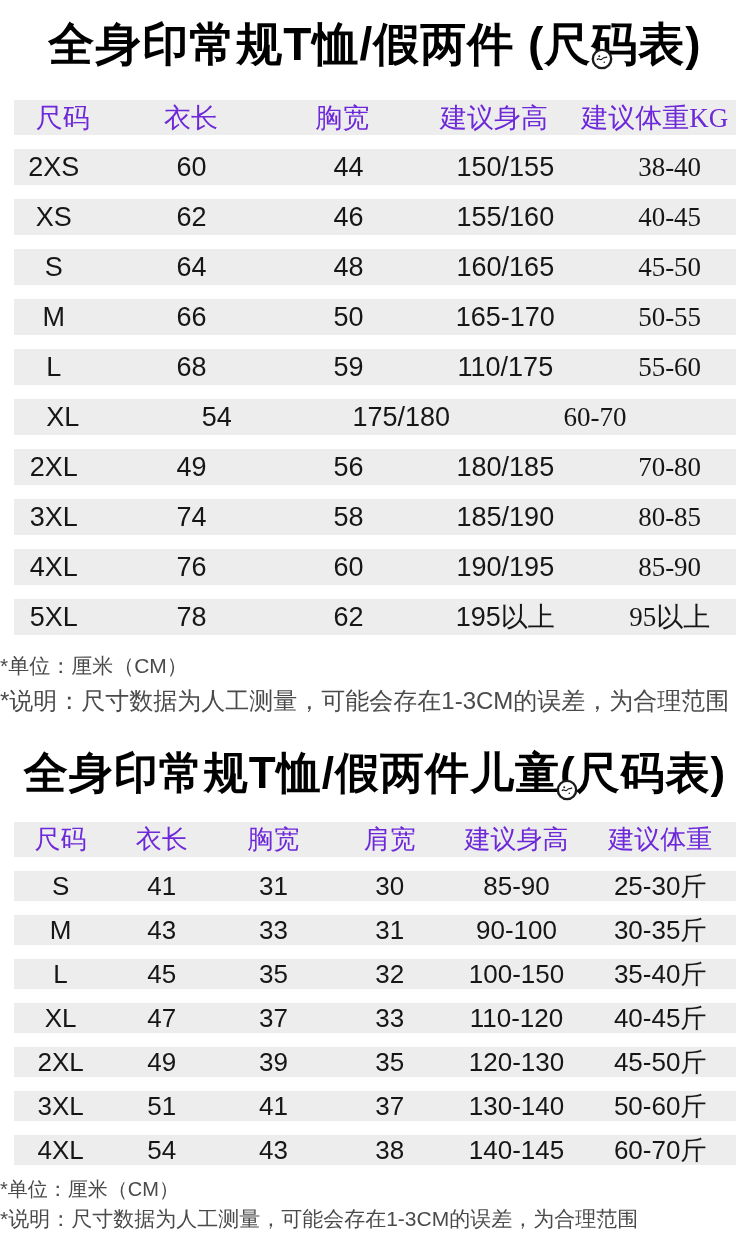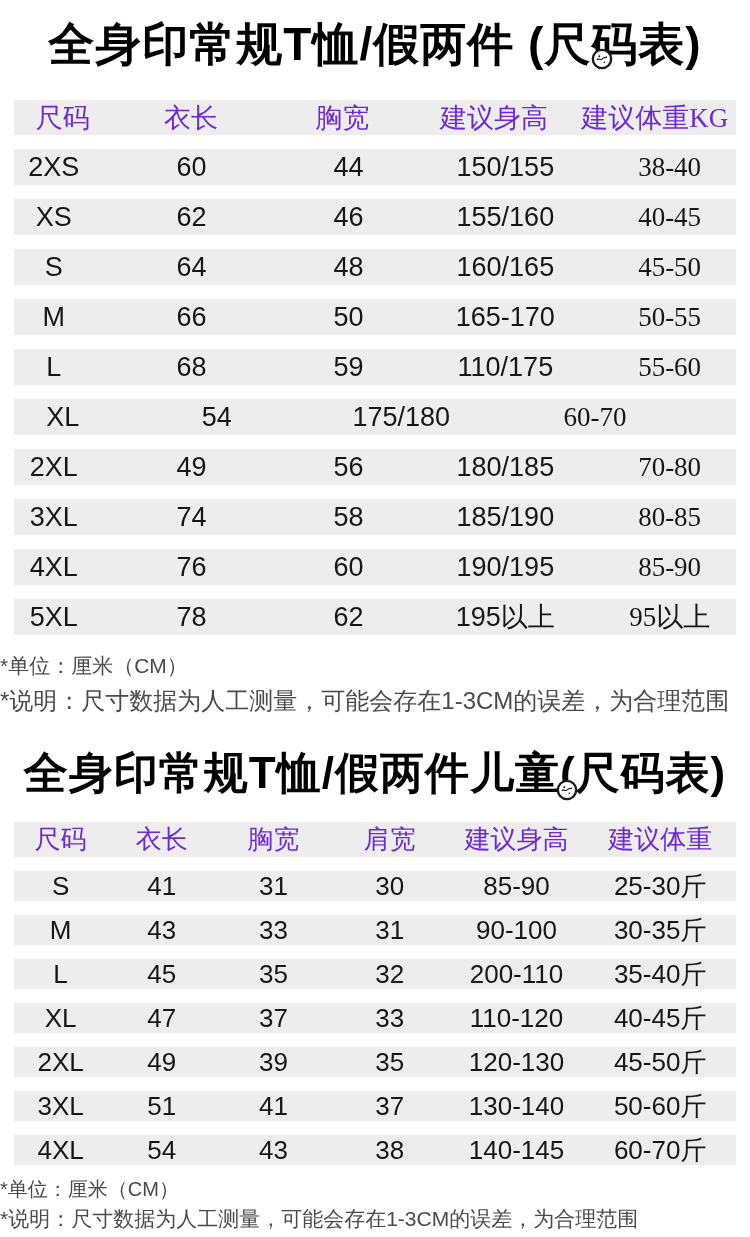--- a/index.html
+++ b/index.html
@@ -222,21 +222,21 @@
           <div class="cell c2">33</div>
           <div class="cell c3">31</div>
           <div class="cell c4">90-100</div>
           <div class="cell c5">30-35斤</div>
         </div>
         <div class="t-row">
           <div class="cell c0">L</div>
           <div class="cell c1">45</div>
           <div class="cell c2">35</div>
           <div class="cell c3">32</div>
-          <div class="cell c4">200-110</div>
+          <div class="cell c4">100-150</div>
           <div class="cell c5">35-40斤</div>
         </div>
         <div class="t-row">
           <div class="cell c0">XL</div>
           <div class="cell c1">47</div>
           <div class="cell c2">37</div>
           <div class="cell c3">33</div>
           <div class="cell c4">110-120</div>
           <div class="cell c5">40-45斤</div>
         </div>

